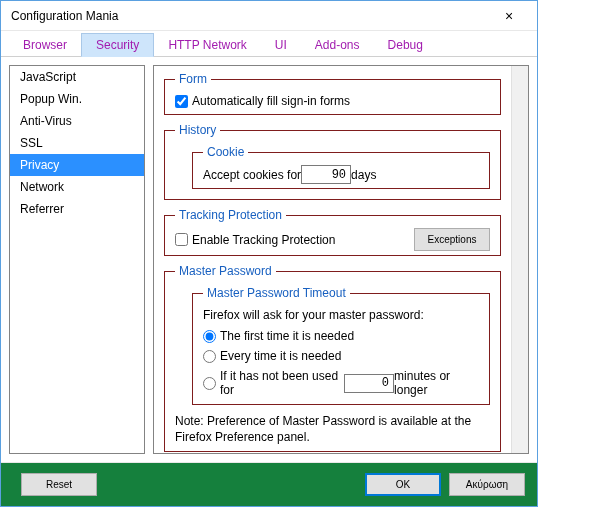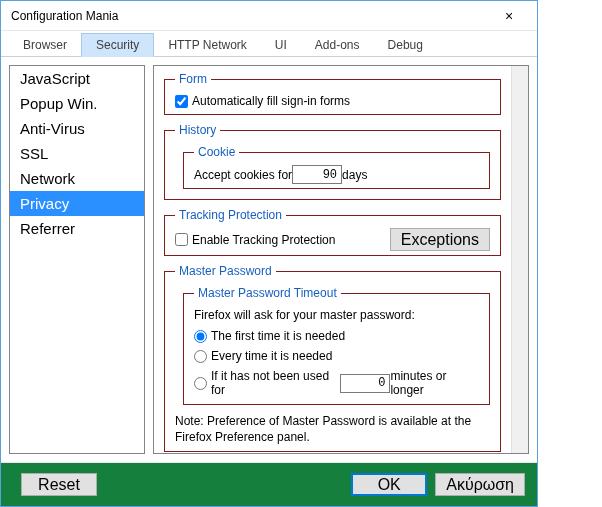--- a/index.html
+++ b/index.html
@@ -42,21 +42,21 @@
     display: flex;
     align-items: flex-end;
     padding: 0 8px;
     border-bottom: 1px solid #d0d0d0;
     gap: 0;
   }
   .tab {
     padding: 4px 14px 4px 14px;
     font-size: 12px;
     cursor: pointer;
-    color: #404040;
+    color: #a21caf;
   }
   .tab.active {
     background: #cee5fb;
     border: 1px solid #a9c8e8;
     border-bottom: 1px solid #cee5fb;
     margin-bottom: -1px;
   }
   .body {
     flex: 1;
     display: flex;
@@ -65,21 +65,21 @@
     overflow: hidden;
   }
   .sidebar {
     width: 136px;
     border: 1px solid #838383;
     background: #fff;
     overflow: auto;
   }
   .sidebar-item {
     padding: 4px 10px;
-    font-size: 15px;
+    font-size: 12px;
     cursor: pointer;
   }
   .sidebar-item.selected {
     background: #2b90ff;
     color: #fff;
   }
   .content-wrap {
     flex: 1;
     border: 1px solid #838383;
     position: relative;
@@ -95,21 +95,21 @@
     background: #f0f0f0;
     border-left: 1px solid #e0e0e0;
   }
   fieldset {
     border: 1px solid #7f1d1d;
     margin: 0 0 8px 0;
     padding: 6px 10px 4px 10px;
     font-size: 12px;
   }
   fieldset.inner {
-    margin: 2px 0 6px 8px;
+    margin: 2px 0 6px 17px;
   }
   legend {
     padding: 0 4px;
     color: #1860c0;
     font-size: 12px;
   }
   label.row {
     display: flex;
     align-items: center;
     padding: 2px 0;
@@ -137,21 +137,21 @@
     display: flex;
     align-items: center;
     justify-content: space-between;
   }
   .btn {
     min-width: 76px;
     height: 23px;
     border: 1px solid #adadad;
     background: #e1e1e1;
     font-family: inherit;
-    font-size: 16px;
+    font-size: 10px;
     padding: 0 10px;
     cursor: pointer;
   }
   .btn.primary {
     border: 2px solid #0078d7;
     background: #e1e1e1;
   }
   .note {
     font-size: 12px;
     padding: 2px 0 2px 0;
@@ -188,22 +188,22 @@
     <div class="tab">Debug</div>
   </div>
 
   <div class="body">
 
     <div class="sidebar">
       <div class="sidebar-item">JavaScript</div>
       <div class="sidebar-item">Popup Win.</div>
       <div class="sidebar-item">Anti-Virus</div>
       <div class="sidebar-item">SSL</div>
+      <div class="sidebar-item selected">Privacy</div>
       <div class="sidebar-item">Network</div>
-      <div class="sidebar-item selected">Privacy</div>
       <div class="sidebar-item">Referrer</div>
     </div>
 
     <div class="content-wrap">
       <div class="content">
 
         <fieldset>
           <legend>Form</legend>
           <label class="row">
             <input type="checkbox" checked="" style="">

